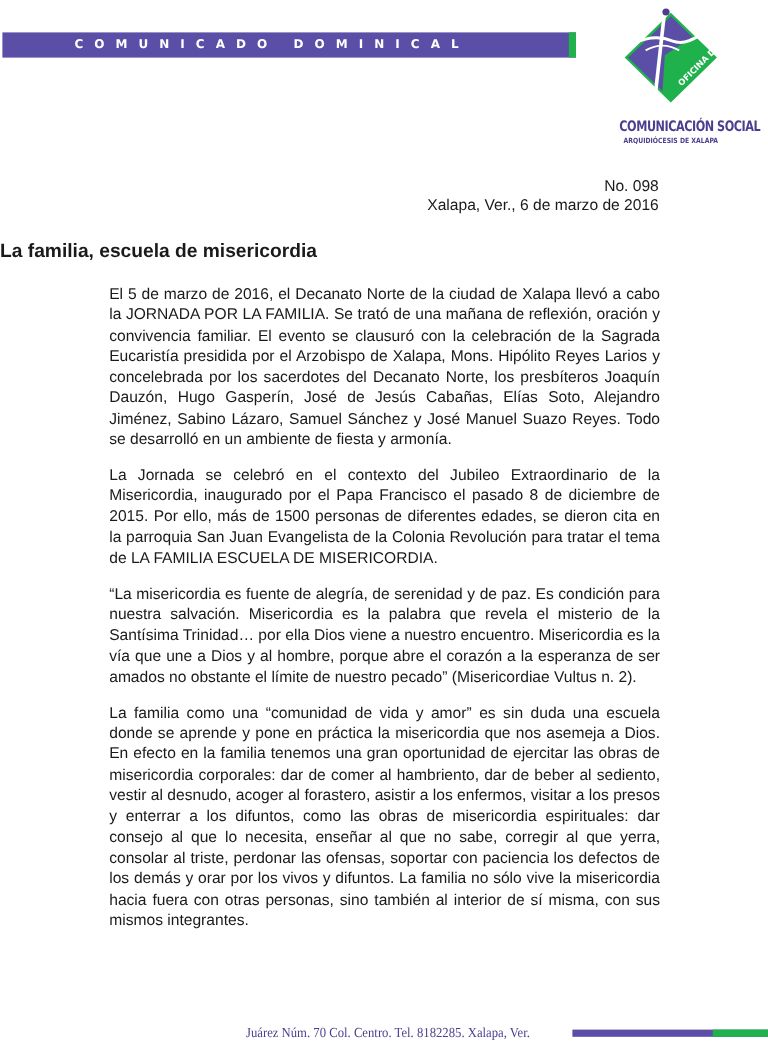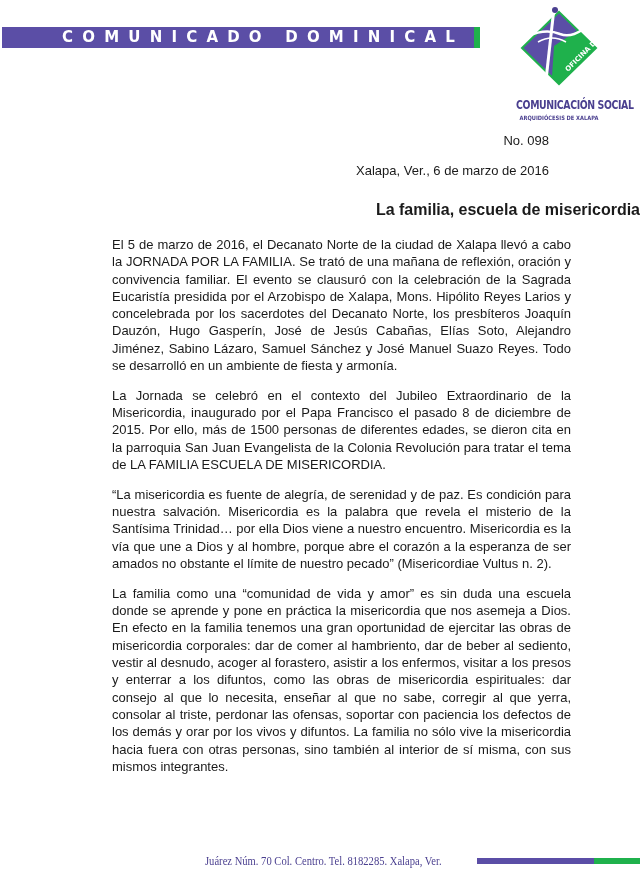--- a/index.html
+++ b/index.html
@@ -1,27 +1,27 @@
 <!DOCTYPE html>
 <html><head>
 <meta charset="utf-8">
 <style>
   html, body { margin: 0; padding: 0; background: #ffffff; }
   body { width: 640px; height: 886px; position: relative; overflow: hidden; font-family: "Liberation Sans", sans-serif; color: #1a1a1a; }
   .banner { position: absolute; left: 2px; top: 27px; width: 478px; height: 21px; background: #5b4ea6; }
   .banner-accent { position: absolute; right: 0; top: 0; width: 6px; height: 21px; background: #1fb14c; }
-  .banner-text { position: absolute; left: 60px; top: 2px; color: #ffffff; font-weight: bold; font-size: 15px; letter-spacing: 9.2px; line-height: 17px; white-space: nowrap; font-family: "DejaVu Sans", sans-serif; }
+  .banner-text { position: absolute; left: 60px; top: 2px; color: #ffffff; font-weight: bold; font-size: 10px; letter-spacing: 9.2px; line-height: 17px; white-space: nowrap; font-family: "DejaVu Sans", sans-serif; }
   .logo { position: absolute; left: 504px; top: 6px; width: 110px; height: 120px; }
   .logo svg { position: absolute; left: 12px; top: 0; }
   .logo-title { position: absolute; left: 0; top: 92px; width: 110px; text-align: center; color: #4a3f8f; font-size: 12px; font-weight: bold; font-family: "DejaVu Sans", sans-serif; letter-spacing: -0.5px; transform: scaleX(0.78); transform-origin: center; white-space: nowrap; }
   .logo-sub { position: absolute; left: 0; top: 108px; width: 110px; text-align: center; color: #4a3f8f; font-size: 6px; font-weight: bold; font-family: "DejaVu Sans", sans-serif; white-space: nowrap; transform: scaleX(0.85); transform-origin: center; }
-  .doc-number { position: absolute; right: 91px; top: 133px; font-size: 13px; text-align: right; }
+  .doc-number { position: absolute; right: 91px; top: 147px; font-size: 13px; text-align: right; }
   .doc-date { position: absolute; right: 91px; top: 163px; font-size: 13px; text-align: left; white-space: nowrap; }
-  .doc-title { position: absolute; left: 0; width: 640px; top: 201px; text-align: right; font-size: 16px; font-weight: bold; }
-  .body { position: absolute; left: 91px; top: 236px; width: 459px; font-size: 13px; line-height: 17.3px; text-align: justify; margin-left: 21px; }
+  .doc-title { position: absolute; left: 0; width: 640px; top: 201px; text-align: left; font-size: 16px; font-weight: bold; }
+  .body { position: absolute; left: 91px; top: 236px; width: 459px; font-size: 13px; line-height: 17.3px; text-align: justify; }
   .body p { margin: 0 0 12.5px 0; }
   .footer-text { position: absolute; left: 205px; top: 855px; font-size: 11.5px; color: #4a3f8f; font-family: "Liberation Serif", serif; white-space: nowrap; transform: scaleX(0.92); transform-origin: left; }
   .footer-bar { position: absolute; left: 477px; top: 858px; width: 163px; height: 6px; background: #5b4ea6; }
   .footer-bar-accent { position: absolute; left: 117px; top: 0; width: 46px; height: 6px; background: #1fb14c; }
 </style>
 </head>
 <body>
 
 <div class="banner">
   <span class="banner-text">COMUNICADO DOMINICAL</span>

